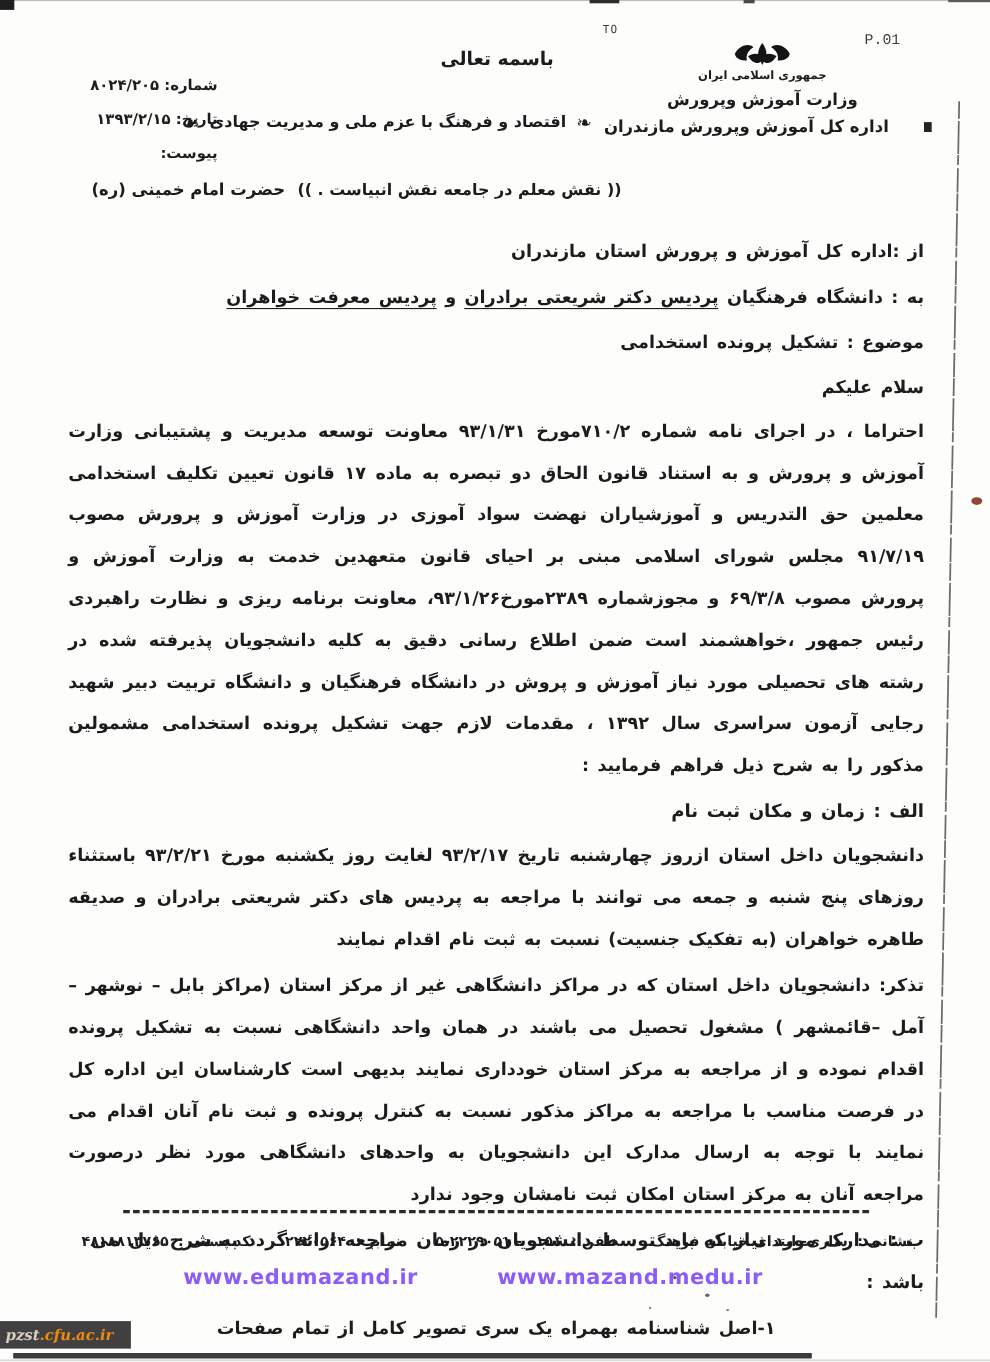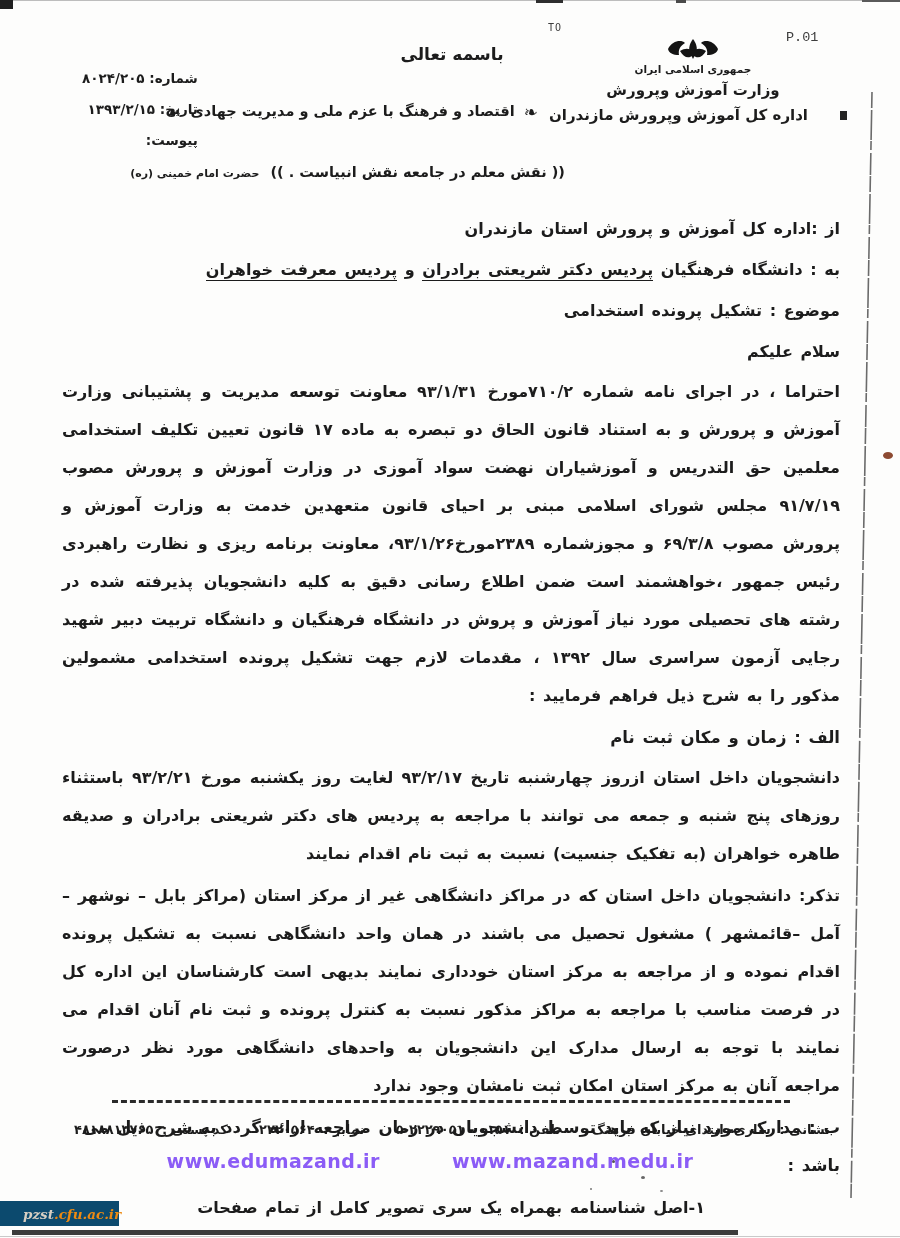--- a/index.html
+++ b/index.html
@@ -24,41 +24,41 @@
   .org-dept{font-size:15px;font-weight:bold;margin-top:7px;white-space:nowrap;}
   .nums-block{position:absolute;left:82px;top:70px;direction:rtl;font-size:13.5px;font-weight:bold;}
   .nums-block .row{margin-bottom:15px;white-space:nowrap;}
   .num{direction:ltr;unicode-bidi:isolate;}
   .slogan{position:absolute;left:242px;top:102px;width:300px;text-align:left;direction:rtl;
     font-size:14.5px;font-weight:bold;white-space:nowrap;}
   .slogan .orn{font-size:17px;vertical-align:-2px;padding:0 4px;}
   
   .quote-line{position:absolute;right:335px;top:162px;direction:rtl;white-space:nowrap;}
   .quote-text{font-size:14.5px;font-weight:bold;}
-  .quote-attr{font-size:11px;font-weight:bold;margin-right:6px;}
+  .quote-attr{font-size:15px;font-weight:bold;margin-right:6px;}
   
   .flow{position:absolute;top:210px;right:60px;left:62px;direction:rtl;
     font-size:16px;font-weight:bold;line-height:38px;word-spacing:2px;}
   .meta-line{margin:0 0 3px 0;}
   .u{border-bottom:1.5px solid #1c1c1c;padding-bottom:1px;}
   .salutation{margin:2px 0 2px 0;}
   .para{text-align:justify;margin:0 0 4px 0;}
   .sec-head{margin:2px 0 2px 0;font-size:16.5px;}
   .doc-item{margin:4px 135px 4px 0;text-align:right;}
   
   .footer-rule{position:absolute;left:112px;top:1100px;width:678px;border-top:3.5px dashed #2a2a2a;}
   .footer-contact{position:absolute;left:70px;top:1122px;width:760px;direction:rtl;
     display:flex;justify-content:space-between;align-items:baseline;
     font-size:13px;font-weight:bold;white-space:nowrap;}
   .footer-contact .pair > span{margin-left:4px;}
   .footer-urls{position:absolute;left:0;top:1150px;width:860px;display:flex;direction:ltr;
     justify-content:center;gap:72px;font-size:19px;font-weight:bold;color:#8b5cf6;letter-spacing:.5px;}
   
-  .watermark{position:absolute;left:0;top:1201px;width:119px;height:25px;background:#0c4a6e;
-    display:flex;align-items:center;padding-left:23px;box-sizing:border-box;
+  .watermark{position:absolute;left:0;top:1201px;width:119px;height:25px;background:#404040;
+    display:flex;align-items:center;padding-left:5px;box-sizing:border-box;
     font-family:"DejaVu Serif",serif;font-style:italic;font-weight:bold;font-size:13.5px;}
   .wm-prefix{color:#d8cfc2;}
   .wm-suffix{color:#ed8a12;}
   
   .artifact{position:absolute;}
   .top-hairline{left:0;top:0;width:900px;height:1px;background:#bdbdbd;}
   .corner-ink{left:0;top:0;width:13px;height:9px;background:#1f1f1f;}
   .dash-a{left:536px;top:0;width:27px;height:3px;background:#2e2e2e;}
   .dash-b{left:676px;top:0;width:10px;height:3px;background:#4a4a4a;}
   .dash-c{left:862px;top:0;width:38px;height:2px;background:#5a5a5a;}

